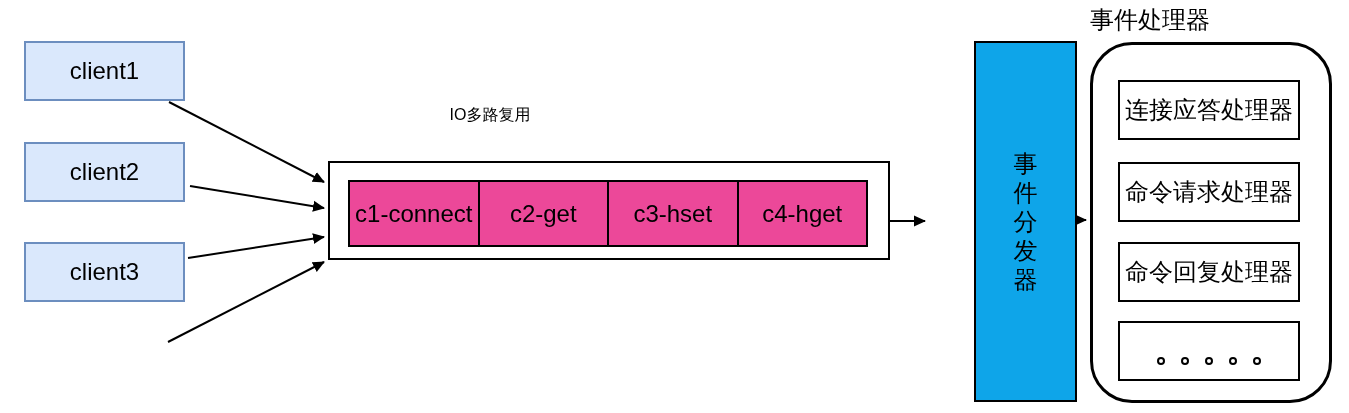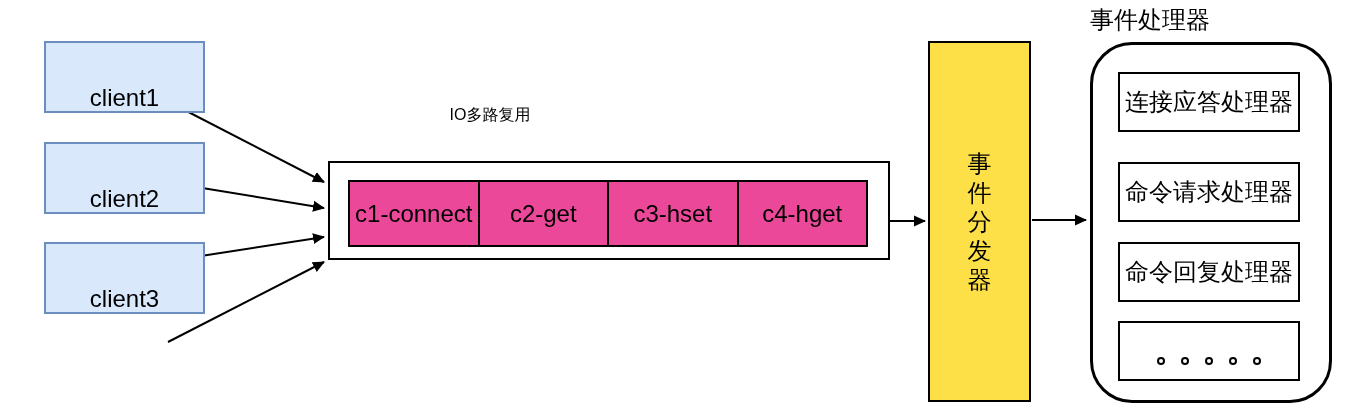--- a/index.html
+++ b/index.html
@@ -26,26 +26,25 @@
     position: absolute;
     box-sizing: border-box;
     display: flex;
     align-items: center;
     justify-content: center;
     font-size: 24px;
     line-height: 1.1;
     white-space: nowrap;
   }
   .client {
-    left: 44px;
+    left: 24px;
     width: 161px;
-    height: 72px;
+    height: 60px;
     background: var(--client-fill, #dae8fc);
     border: 2px solid var(--client-border, #6c8ebf);
-    align-items: flex-end;
   }
   .client1 { top: 41px; }
   .client2 { top: 142px; }
   .client3 { top: 242px; }
   .client4 { top: 342px; }
 
   .io-label {
     position: absolute;
     left: 410px;
     top: 105px;
@@ -77,26 +76,26 @@
     display: flex;
     align-items: center;
     justify-content: center;
     font-size: 24px;
     border-right: 2px solid #000;
     white-space: nowrap;
   }
   .queue-cell:last-child { border-right: none; border-radius: 7px; }
 
   .dispatcher {
-    left: 928px;
+    left: 974px;
     top: 41px;
     width: 103px;
     height: 361px;
     border: 2px solid #000;
-    background: #fde047;
+    background: #0ea5e9;
   }
   .dispatcher-text {
     width: 28px;
     font-size: 24px;
     line-height: 29px;
     text-align: center;
     word-break: break-all;
     white-space: normal;
   }
 
@@ -118,21 +117,21 @@
     border-radius: 42px;
     background: #fff;
   }
   .hbox {
     left: 1118px;
     width: 182px;
     height: 60px;
     border: 2px solid #000;
     background: #fff;
   }
-  .hbox1 { top: 72px; }
+  .hbox1 { top: 80px; }
   .hbox2 { top: 162px; }
   .hbox3 { top: 242px; }
   .hbox4 {
     top: 321px;
     align-items: flex-end;
     padding-bottom: 14px;
     gap: 16px;
   }
   .dot {
     width: 8px;

